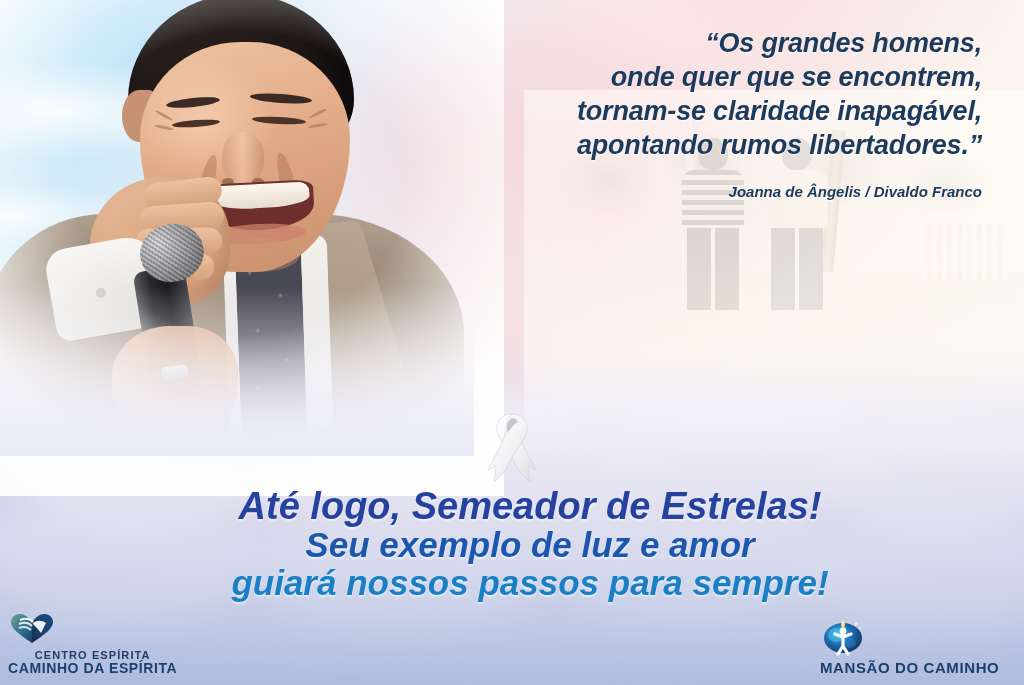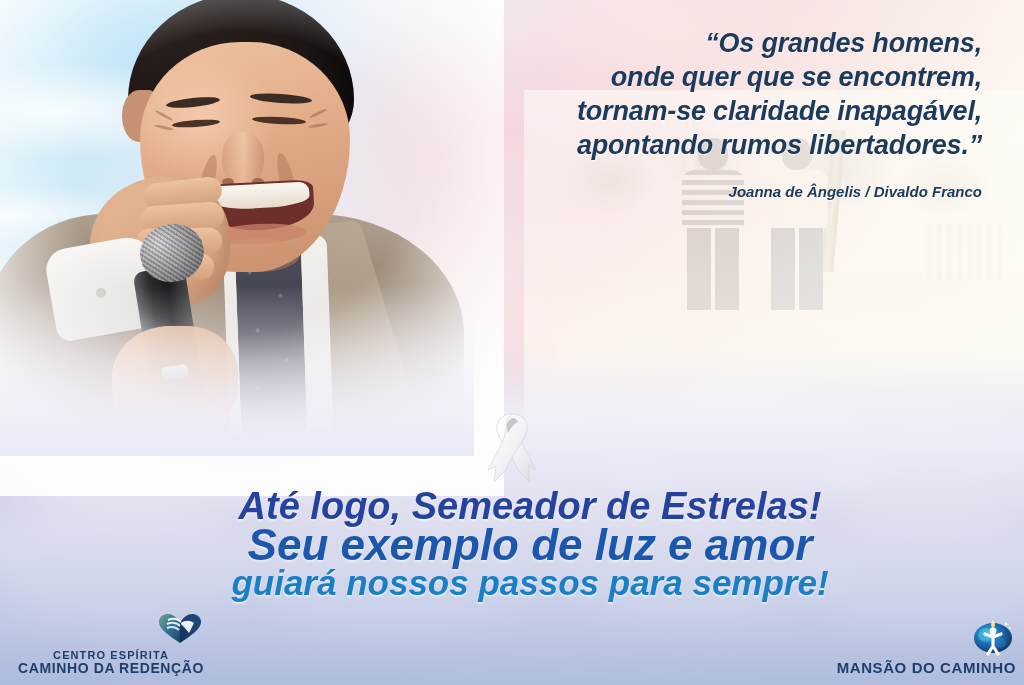--- a/index.html
+++ b/index.html
@@ -366,27 +366,27 @@
     font-style:italic; font-weight:bold;
     z-index:22;
     padding-left:36px;
   }
   .headline .hl {
     display:block;
     white-space:nowrap;
     text-shadow:0 2px 2px rgba(255,255,255,0.55);
   }
   .headline .hl1 { font-size:38px; line-height:40px; color:#25429e; }
-  .headline .hl2 { font-size:44px; line-height:38px; color:#1c57ae; }
+  .headline .hl2 { font-size:35px; line-height:38px; color:#1c57ae; }
   .headline .hl3 { font-size:35px; line-height:38px; color:#1a7fc4; }
 
   
   .logo {
     position:absolute; bottom:8px; z-index:25;
-    display:flex; flex-direction:column; align-items:flex-end;
+    display:flex; flex-direction:column; align-items:flex-start;
   }
   .logo-left { left:8px; width:196px; }
   .logo-right { right:8px; width:196px; }
   .logo-text { text-align:center; color:#1d3f6e; line-height:1.12; }
   .logo-text .t1 { font-size:11px; font-weight:bold; letter-spacing:1.1px; }
   .logo-text .t2 { font-size:14px; font-weight:bold; letter-spacing:0.6px; }
   .logo-text .t-single { font-size:15px; font-weight:bold; letter-spacing:0.6px; }
 </style>
 </head>
 <body>
@@ -525,21 +525,21 @@
         <path d="M24 32 C12 24 2 17 3 10 C4 3 13 1 18 5 C21 7 23 10 24 12 Z" fill="url(#lh1)"></path>
         <path d="M24 32 C36 24 46 17 45 10 C44 3 35 1 30 5 C27 7 25 10 24 12 Z" fill="url(#lh2)"></path>
         <path d="M12 9 C17 7 22 8 25 11" stroke="#ffffff" stroke-width="2" fill="none" opacity="0.9"></path>
         <path d="M11 13 C16 11 21 12 24 15" stroke="#ffffff" stroke-width="2" fill="none" opacity="0.85"></path>
         <path d="M11 17 C16 15 20 16 23 19" stroke="#ffffff" stroke-width="2" fill="none" opacity="0.8"></path>
         <path d="M25 12 C29 9 34 9 38 12 L33 22 C30 18 27 15 25 13 Z" fill="#ffffff" opacity="0.92"></path>
       </svg>
     </span>
     <div class="logo-text">
       <div class="t1">CENTRO ESPÍRITA</div>
-      <div class="t2">CAMINHO DA REDENÇÃO</div>
+      <div class="t2">CAMINHO DA ESPÍRITA</div>
     </div>
   </div>
 
   <div class="logo logo-right">
     <span>
       <svg width="46" height="40" viewBox="0 0 46 40">
         <defs>
           <radialGradient id="gg" cx="38%" cy="36%" r="72%">
             <stop offset="0%" stop-color="#3fb8e8"></stop>
             <stop offset="45%" stop-color="#1e72b8"></stop>

